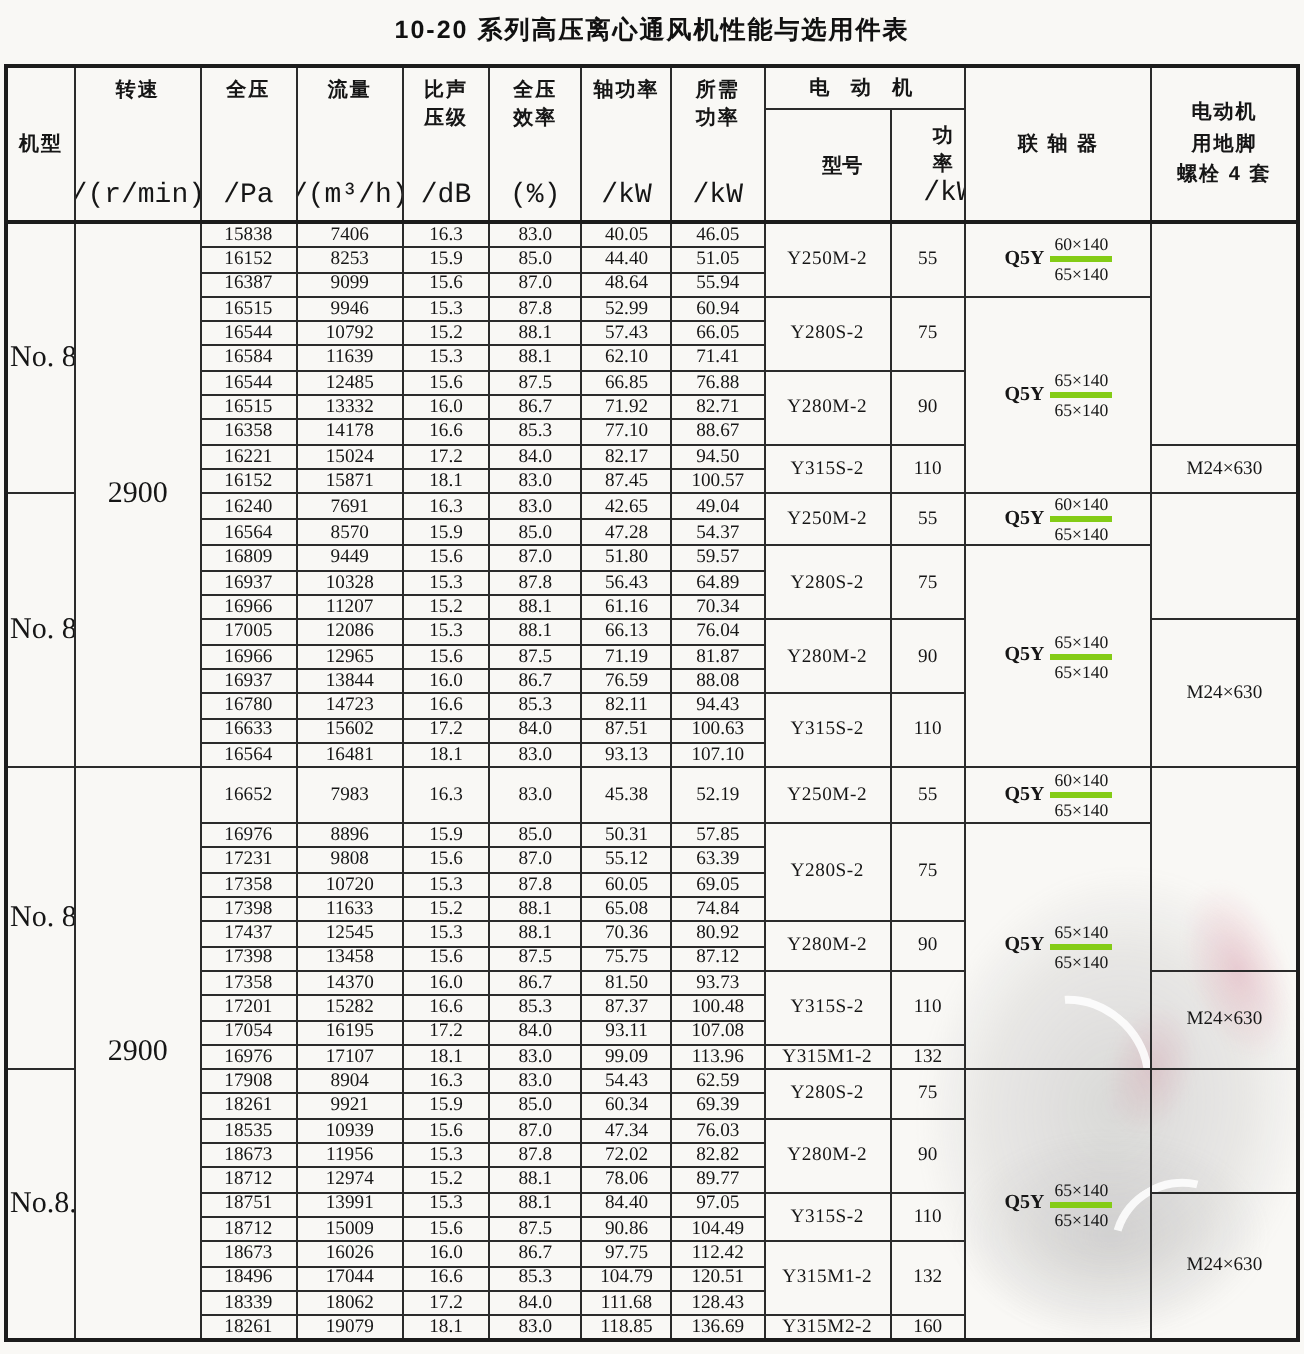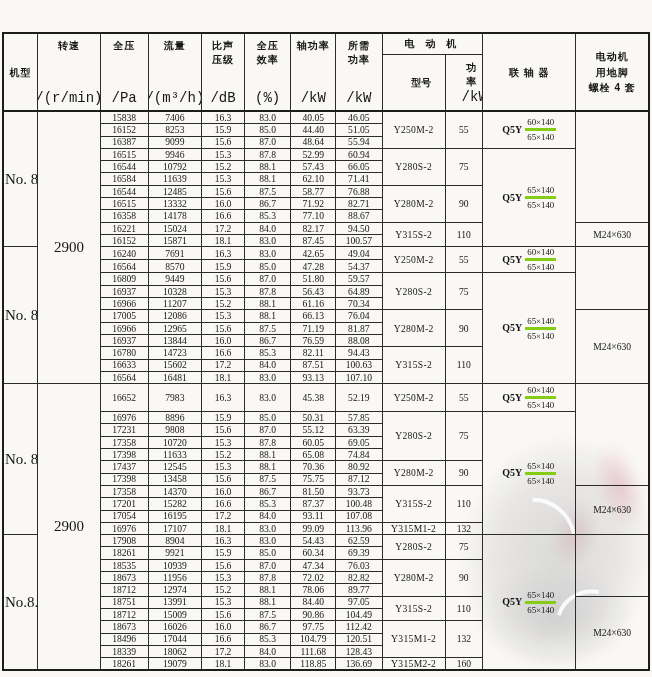--- a/index.html
+++ b/index.html
@@ -57,20 +57,21 @@
   .stamp-arc { position:absolute; pointer-events:none; z-index:0; border:4px solid transparent;
     border-top-color:rgba(255,255,255,0.85); border-radius:50%; }
   #arc1 { left:500px; top:500px; width:70px; height:60px; transform:rotate(40deg); }
   #arc2 { left:555px; top:590px; width:60px; height:55px; transform:rotate(-30deg); }
 </style>
 </head>
 <body>
 
 <div id="page">
 
+  <div id="doc-title">10-20 系列高压离心通风机性能与选用件表</div>
 
   <div class="stamp" id="stamp-grey"></div>
   <div class="stamp" id="stamp-grey2"></div>
   <div class="stamp" id="stamp-pink1"></div>
   <div class="stamp" id="stamp-pink2"></div>
   <div class="stamp-arc" id="arc1"></div>
   <div class="stamp-arc" id="arc2"></div>
 
   <table>
     <colgroup>
@@ -221,21 +222,21 @@
           <td>15.3</td>
           <td>88.1</td>
           <td>62.10</td>
           <td>71.41</td>
         </tr>
         <tr>
           <td>16544</td>
           <td>12485</td>
           <td>15.6</td>
           <td>87.5</td>
-          <td>58.77</td>
+          <td>66.85</td>
           <td>76.88</td>
           <td rowspan="3" class="motor">Y280M-2</td>
           <td rowspan="3">90</td>
         </tr>
         <tr>
           <td>16515</td>
           <td>13332</td>
           <td>16.0</td>
           <td>86.7</td>
           <td>71.92</td>

